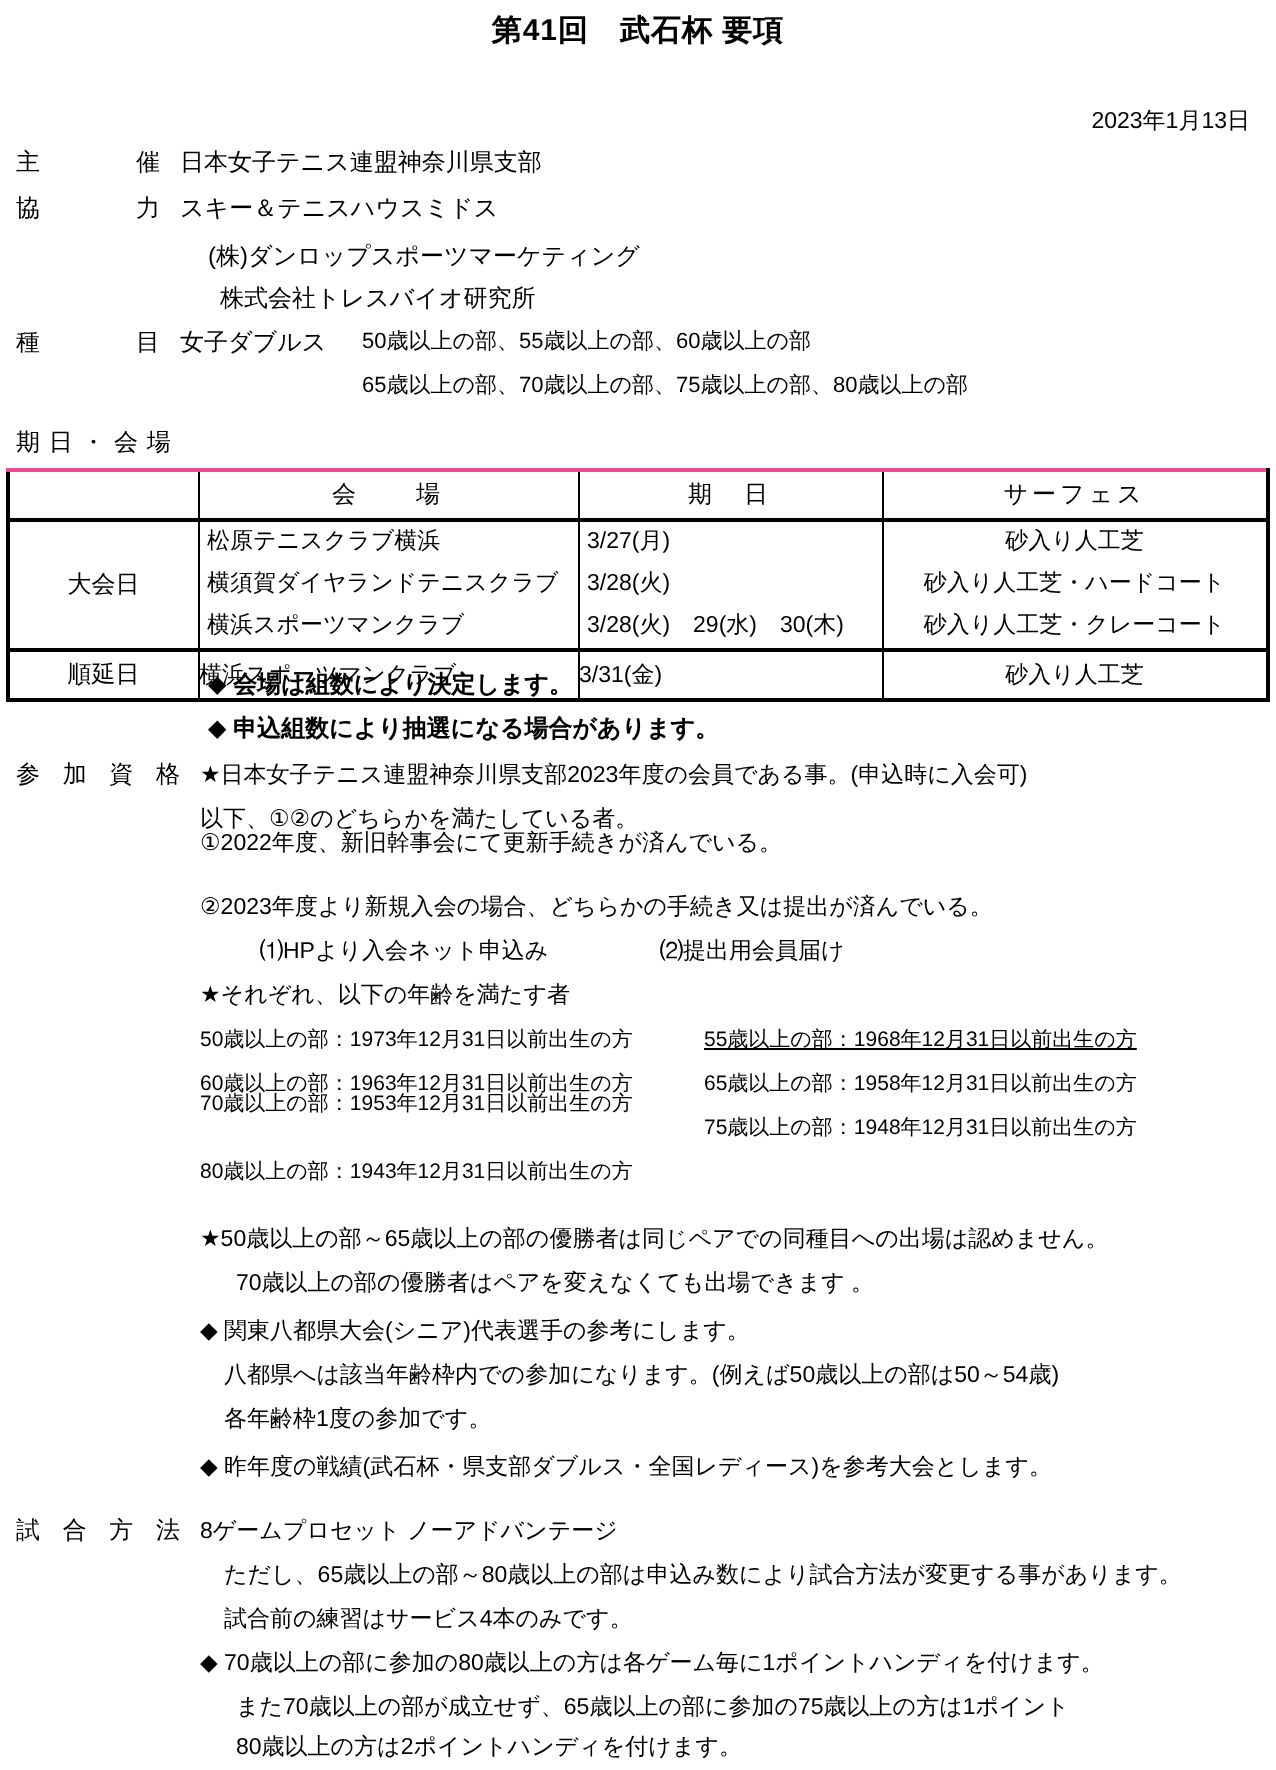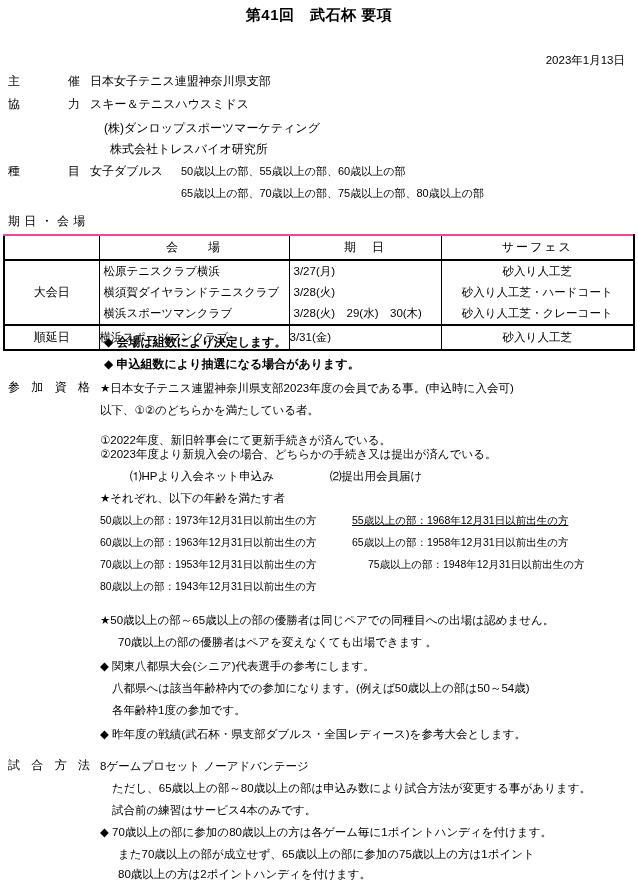--- a/index.html
+++ b/index.html
@@ -231,34 +231,34 @@
   </table>
 
   <div class="line bold" style="left:104px; top:334px;">◆ 会場は組数により決定します。</div>
   <div class="line bold" style="left:104px; top:356px;">◆ 申込組数により抽選になる場合があります。</div>
 
   <div class="row" style="top:376px;">
     <span class="lbl spaced" style="letter-spacing:4px;">参 加 資 格</span>
   </div>
   <div class="line" style="left:100px; top:380px;">★日本女子テニス連盟神奈川県支部2023年度の会員である事。(申込時に入会可)</div>
   <div class="line" style="left:100px; top:402px;">以下、①②のどちらかを満たしている者。</div>
-  <div class="line" style="left:100px; top:432px;">①2022年度、新旧幹事会にて更新手続きが済んでいる。</div>
+  <div class="line" style="left:100px; top:414px;">①2022年度、新旧幹事会にて更新手続きが済んでいる。</div>
   <div class="line" style="left:100px; top:446px;">②2023年度より新規入会の場合、どちらかの手続き又は提出が済んでいる。</div>
   <div class="line" style="left:130px; top:468px;">⑴HPより入会ネット申込み</div>
   <div class="line" style="left:330px; top:468px;">⑵提出用会員届け</div>
   <div class="line" style="left:100px; top:490px;">★それぞれ、以下の年齢を満たす者</div>
 
   <div class="line tiny" style="left:100px; top:512px;">50歳以上の部：1973年12月31日以前出生の方</div>
   <div class="line tiny" style="left:352px; top:512px;text-decoration:underline;">55歳以上の部：1968年12月31日以前出生の方</div>
 
   <div class="line tiny" style="left:100px; top:534px;">60歳以上の部：1963年12月31日以前出生の方</div>
   <div class="line tiny" style="left:352px; top:534px;">65歳以上の部：1958年12月31日以前出生の方</div>
 
-  <div class="line tiny" style="left:100px; top:556px;">70歳以上の部：1953年12月31日以前出生の方</div>
-  <div class="line tiny" style="left:368px; top:556px;">75歳以上の部：1948年12月31日以前出生の方</div>
+  <div class="line tiny" style="left:100px; top:544px;">70歳以上の部：1953年12月31日以前出生の方</div>
+  <div class="line tiny" style="left:352px; top:556px;">75歳以上の部：1948年12月31日以前出生の方</div>
 
   <div class="line tiny" style="left:100px; top:578px;">80歳以上の部：1943年12月31日以前出生の方</div>
 
   <div class="line" style="left:100px; top:612px;">★50歳以上の部～65歳以上の部の優勝者は同じペアでの同種目への出場は認めません。</div>
   <div class="line" style="left:118px; top:634px;">70歳以上の部の優勝者はペアを変えなくても出場できます 。</div>
   <div class="line" style="left:100px; top:658px;">◆ 関東八都県大会(シニア)代表選手の参考にします。</div>
   <div class="line" style="left:112px; top:680px;">八都県へは該当年齢枠内での参加になります。(例えば50歳以上の部は50～54歳)</div>
   <div class="line" style="left:112px; top:702px;">各年齢枠1度の参加です。</div>
   <div class="line" style="left:100px; top:726px;">◆ 昨年度の戦績(武石杯・県支部ダブルス・全国レディース)を参考大会とします。</div>
 

